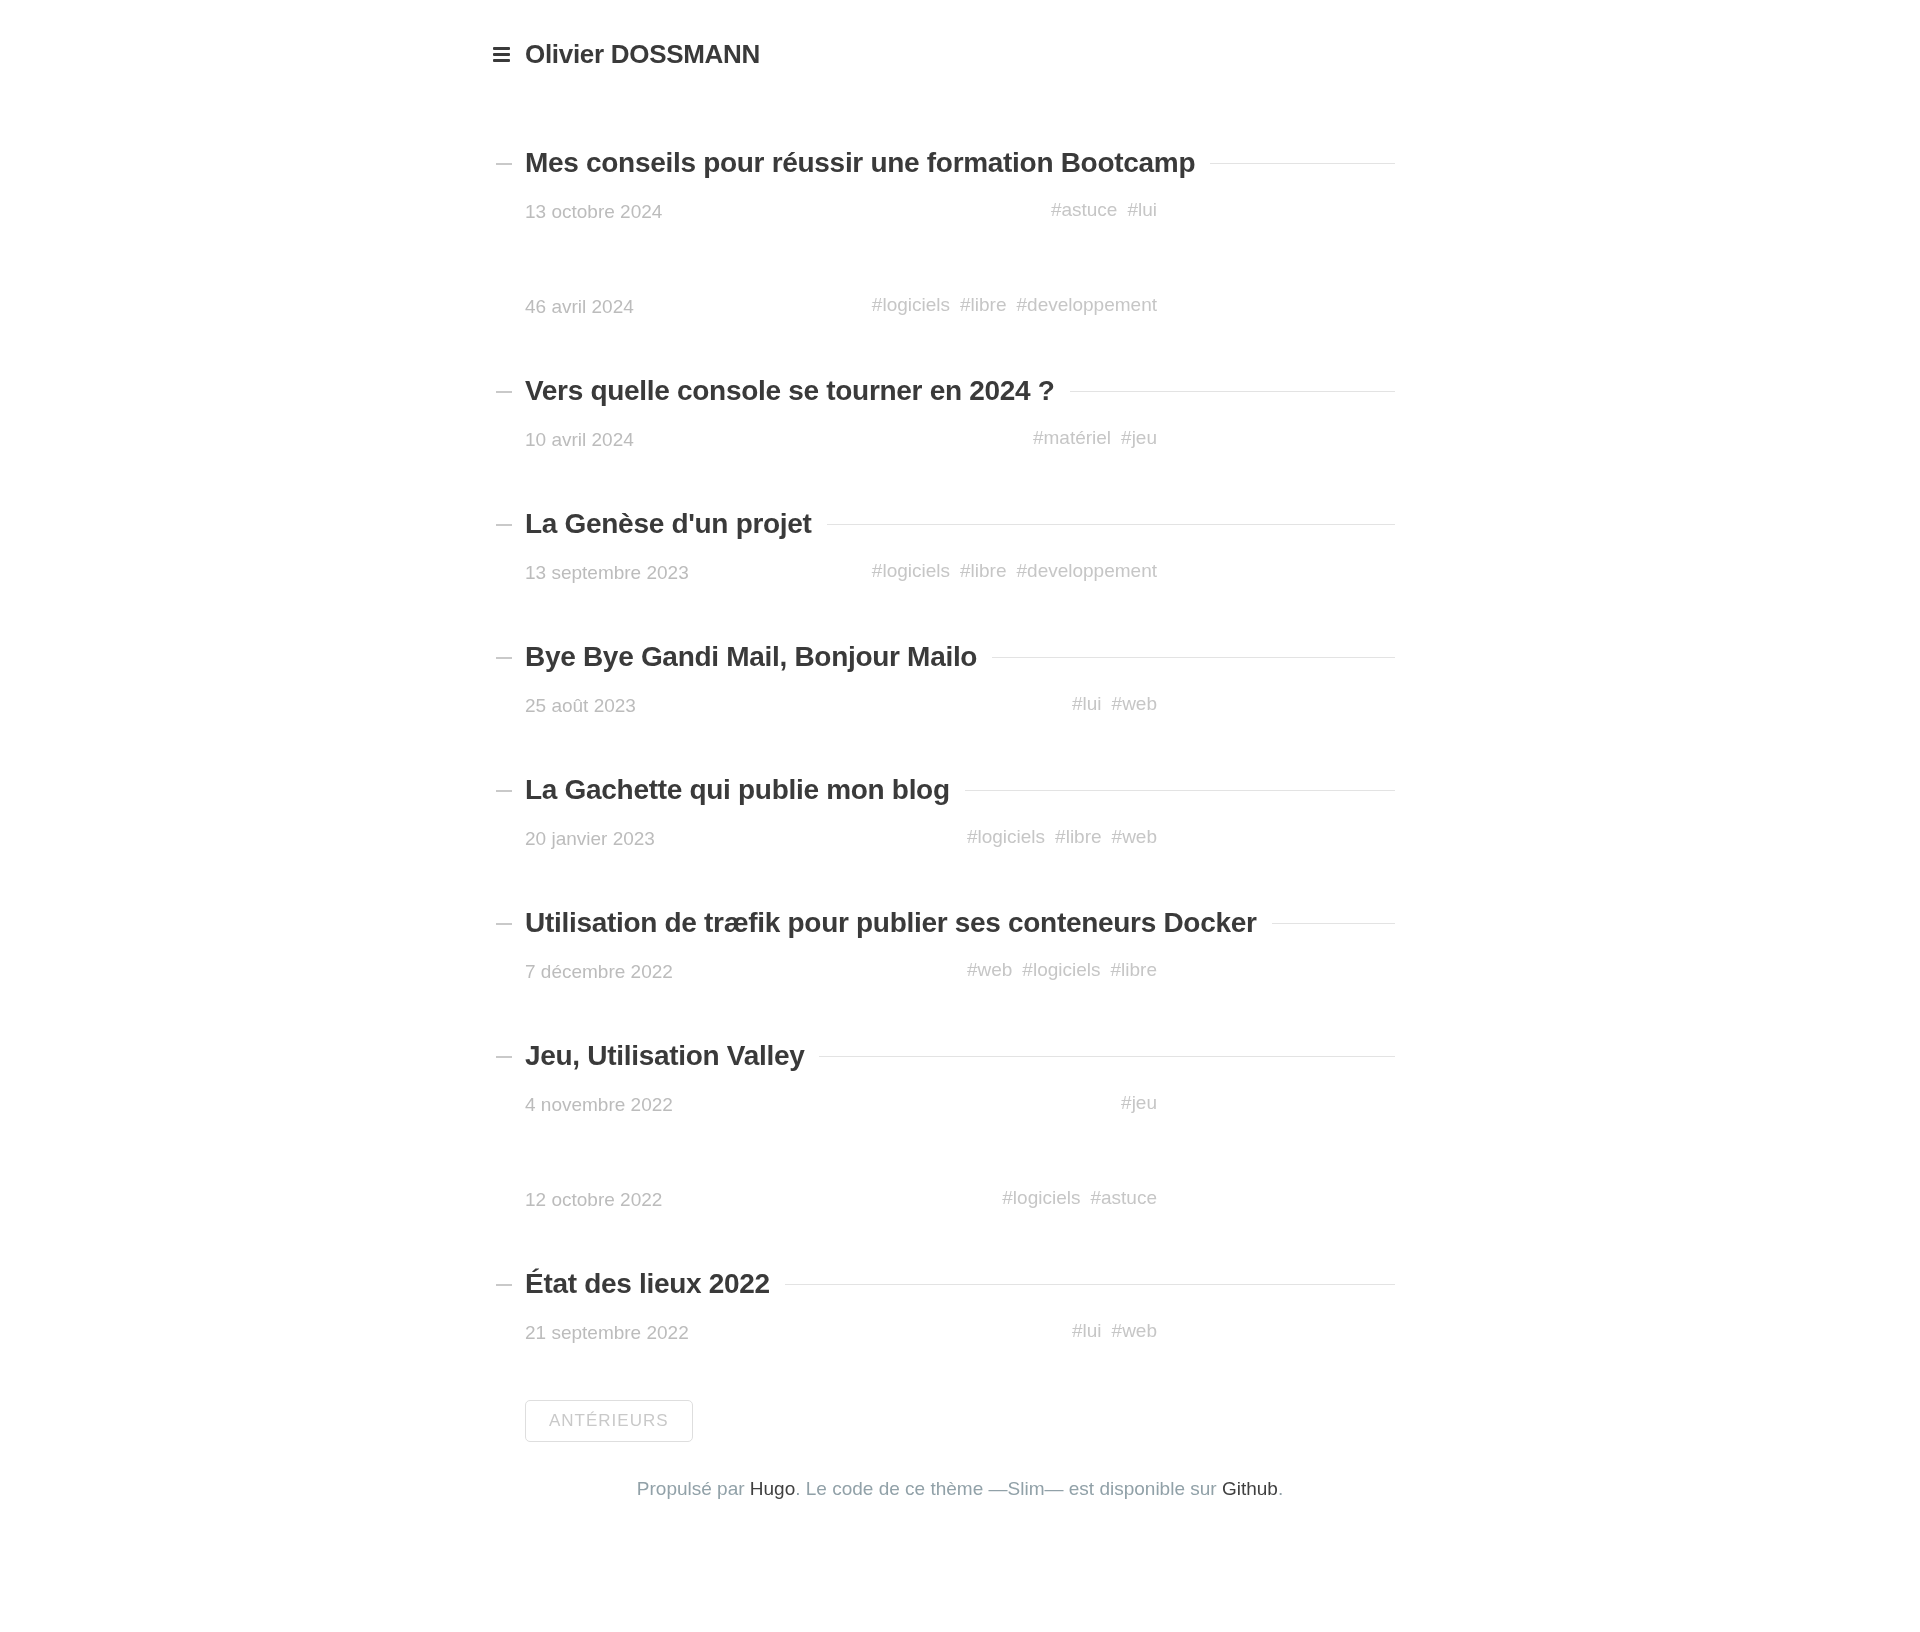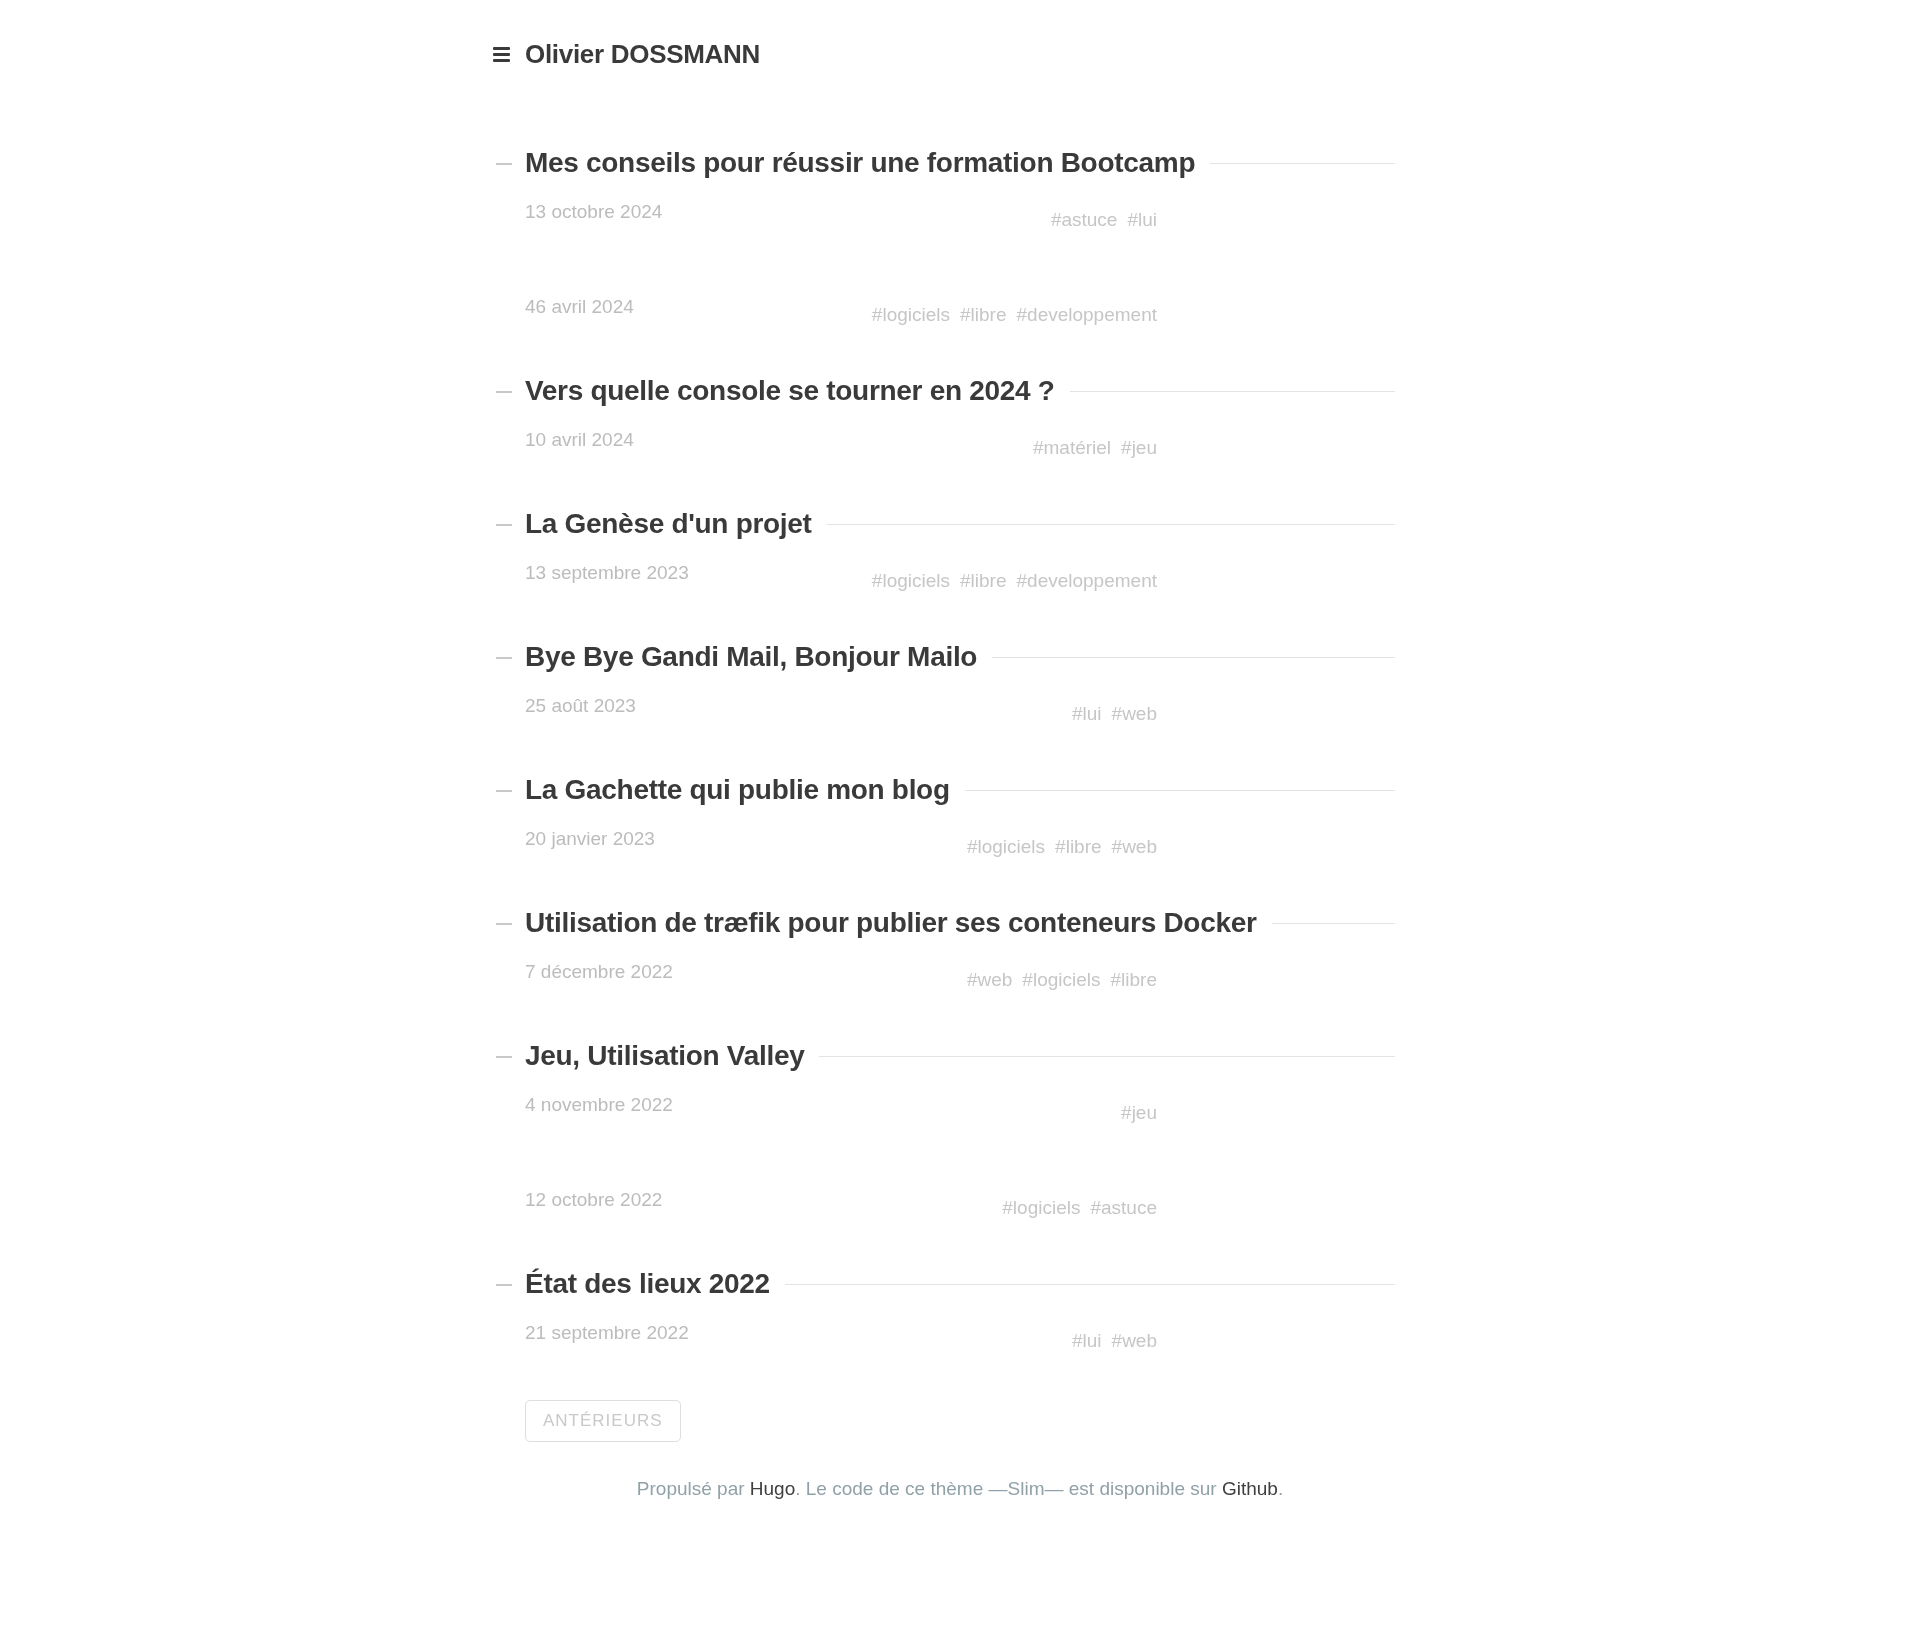--- a/index.html
+++ b/index.html
@@ -108,21 +108,21 @@
     position:absolute;
     left:0;
     top:16px;
     font-size:19px;
     line-height:24px;
     color:var(--meta-gray);
   }
   .post-tags{
     position:absolute;
     right:238px;
-    top:24px;
+    top:14px;
     display:inline-flex;
     gap:10px;
     white-space:nowrap;
   }
   .post-tags .tag{
     font-size:19px;
     line-height:24px;
     color:var(--tag-gray);
     text-decoration:none;
     cursor:pointer;
@@ -133,21 +133,21 @@
   }
   .older-btn{
     display:inline-block;
     background:transparent;
     border:1px solid var(--btn-border);
     border-radius:5px;
     color:var(--btn-text);
     font-family:"Liberation Sans", sans-serif;
     font-size:17px;
     letter-spacing:1px;
-    padding:10px 17px;
+    padding:10px 23px;
     cursor:pointer;
   }
   
   .site-footer{
     margin-top:35px;
     padding-bottom:32px;
     text-align:center;
     font-size:19px;
     line-height:24px;
     color:var(--footer-gray);

